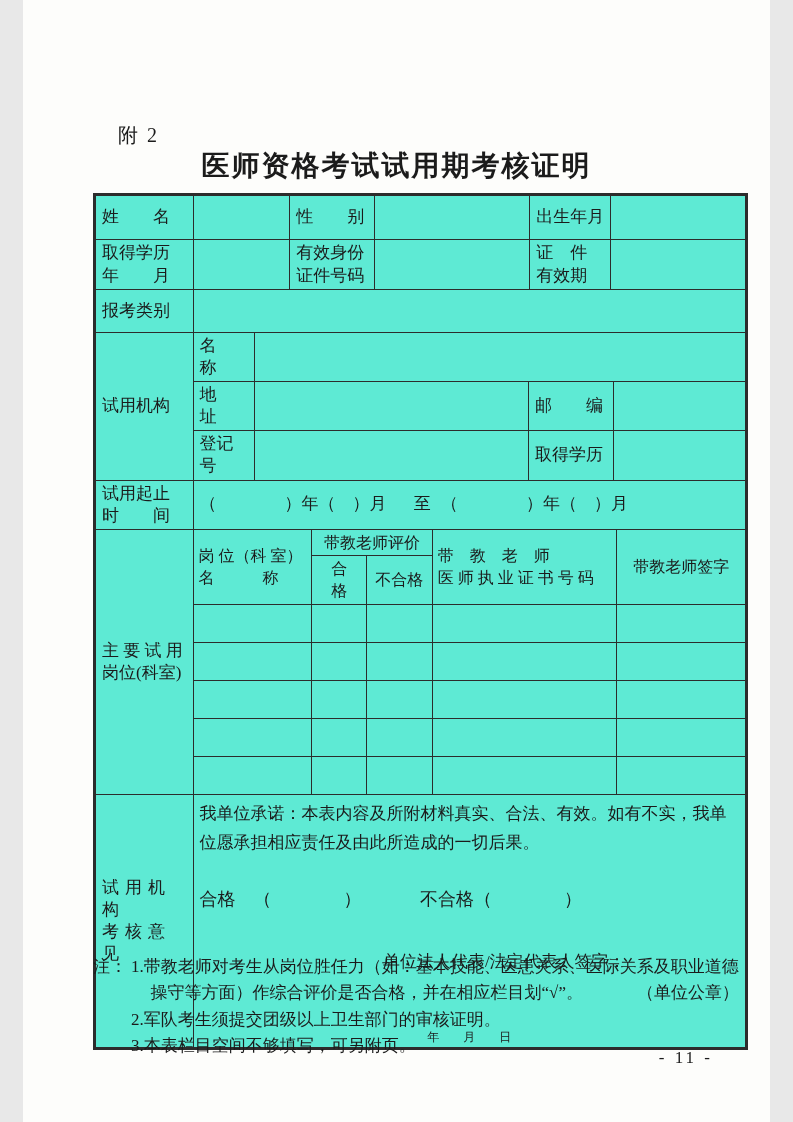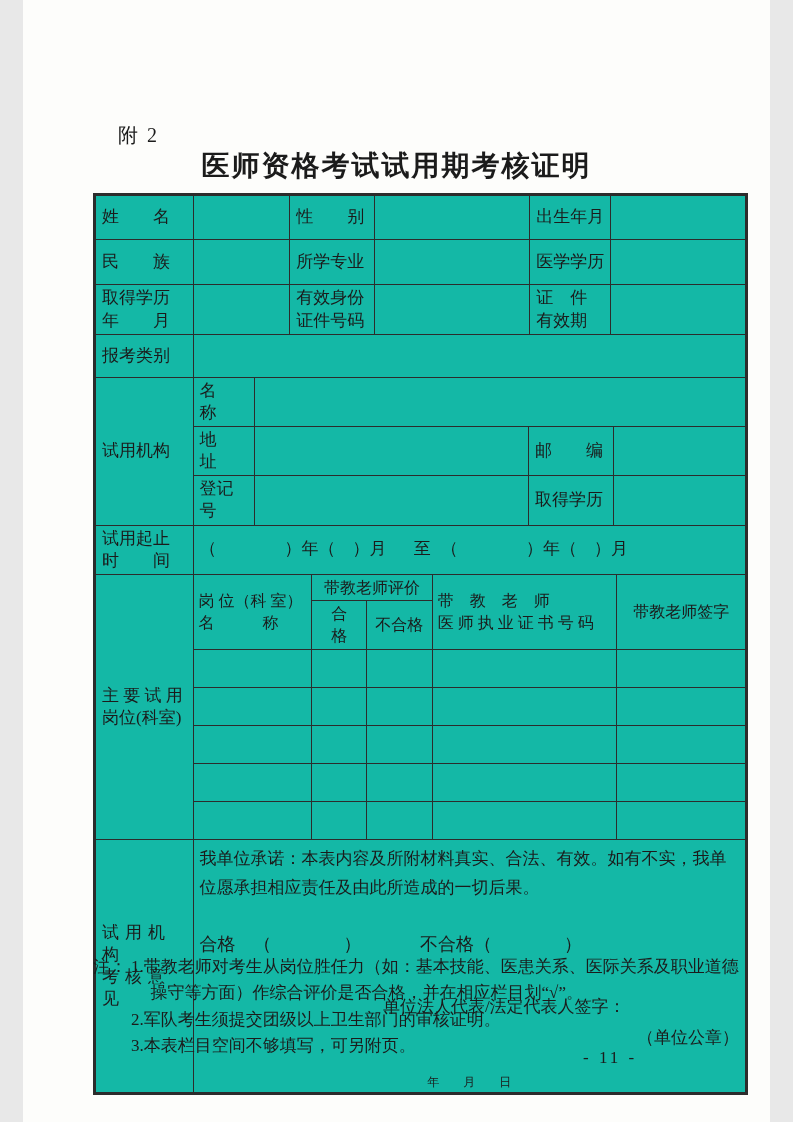--- a/index.html
+++ b/index.html
@@ -17,21 +17,21 @@
     font-size:20px;letter-spacing:2px;
   }
   .title{
     position:absolute;left:0;top:147px;width:100%;
     margin:0;text-align:center;
     font-size:28px;font-weight:bold;letter-spacing:2px;font-family:Liberation Mono, monospace;
   }
   .form{
     position:absolute;left:70px;top:193px;width:651px;
     border:2px solid #2c2c2c;
-    background:#14b8a6;
+    background:#5eead4;
   }
   .form table{
     width:100%;
     border-collapse:collapse;
     table-layout:fixed;
   }
   .form table + table{margin-top:-1px;}
   .form td{
     border:1px solid #2c2c2c;
     font-size:17px;
@@ -58,21 +58,21 @@
   .date-line{margin-top:26px;text-align:center;font-size:12px;}
   .notes{
     position:absolute;left:70px;top:954px;width:660px;
     display:flex;font-size:17px;line-height:1.55;
   }
   .notes-tag{flex:0 0 38px;}
   .notes-body{flex:1;}
   .note-item{padding-left:1.15em;text-indent:-1.15em;}
   .pagenum{
     position:absolute;left:560px;top:1048px;width:130px;
-    text-align:left;font-size:17px;letter-spacing:3px;
+    text-align:right;font-size:17px;letter-spacing:3px;
     font-family:"Liberation Serif","DejaVu Serif",serif;
   }
 </style>
 </head>
 <body>
 
 <div class="sheet">
 
   <div class="attachment">附 2</div>
   <h1 class="title">医师资格考试试用期考核证明</h1>
@@ -88,28 +88,20 @@
           <col style="width:12.5%">
           <col style="width:20.7%">
       </colgroup>
       <tbody>
         <tr>
           <td class="lbl r39">姓　　名</td>
           <td class="blank"></td>
           <td class="lbl">性　　别</td>
           <td class="blank"></td>
           <td class="lbl">出生年月</td>
-          <td class="blank"></td>
-        </tr>
-        <tr>
-          <td class="lbl r40">民　　族</td>
-          <td class="blank"></td>
-          <td class="lbl">所学专业</td>
-          <td class="blank"></td>
-          <td class="lbl">医学学历</td>
           <td class="blank"></td>
         </tr>
         <tr>
           <td class="lbl ml r45">取得学历
 年　　月</td>
           <td class="blank"></td>
           <td class="lbl ml">有效身份
 证件号码</td>
           <td class="blank"></td>
           <td class="lbl ml">证　件

